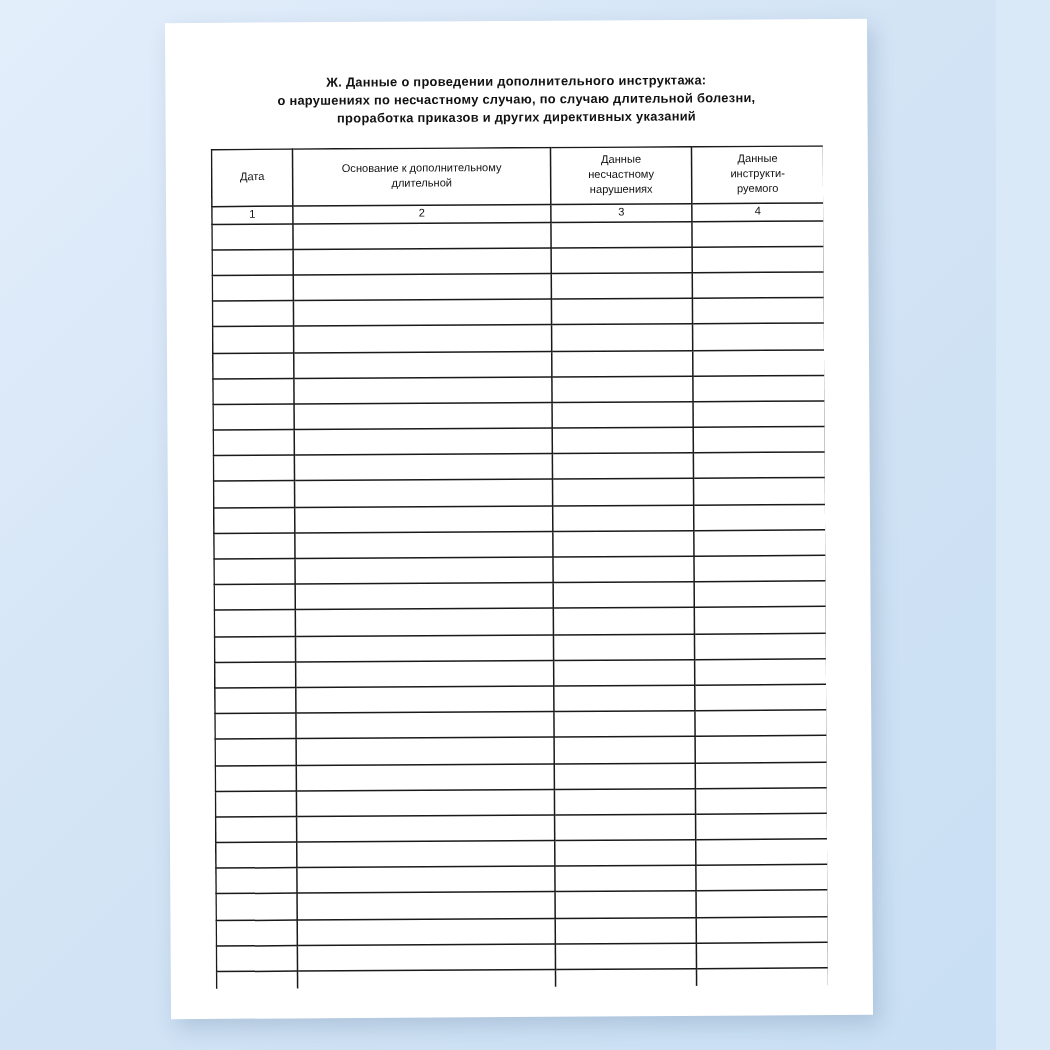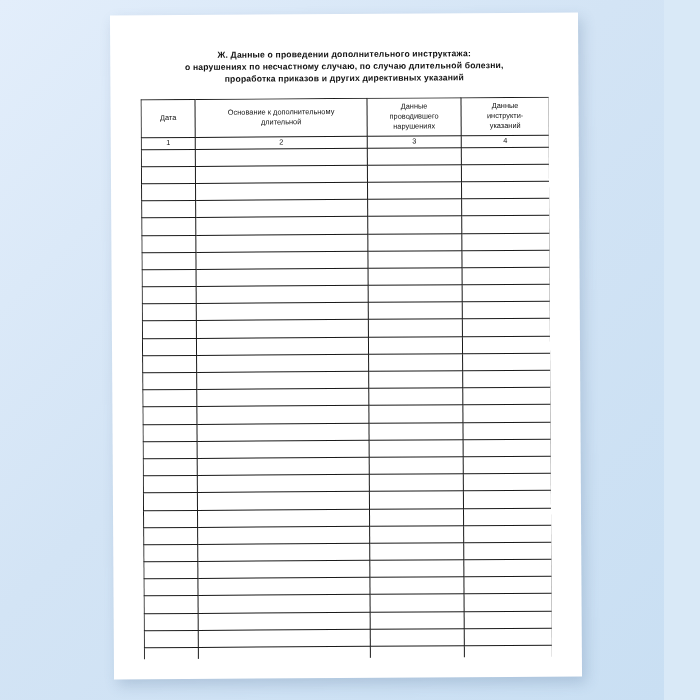--- a/index.html
+++ b/index.html
@@ -111,27 +111,27 @@
           <tr>
             <th>
               <span class="hl">Дата</span>
             </th>
             <th>
               <span class="hl">Основание к дополнительному</span>
               <span class="hl">длительной</span>
             </th>
             <th>
               <span class="hl">Данные</span>
-              <span class="hl">проводившего</span>
+              <span class="hl">несчастному</span>
               <span class="hl">нарушениях</span>
             </th>
             <th>
               <span class="hl">Данные</span>
               <span class="hl">инструкти-</span>
-              <span class="hl">указаний</span>
+              <span class="hl">руемого</span>
             </th>
           </tr>
           <tr class="numrow">
             <td>1</td>
             <td>2</td>
             <td>3</td>
             <td>4</td>
           </tr>
         </thead>
         <tbody id="rows-body">

